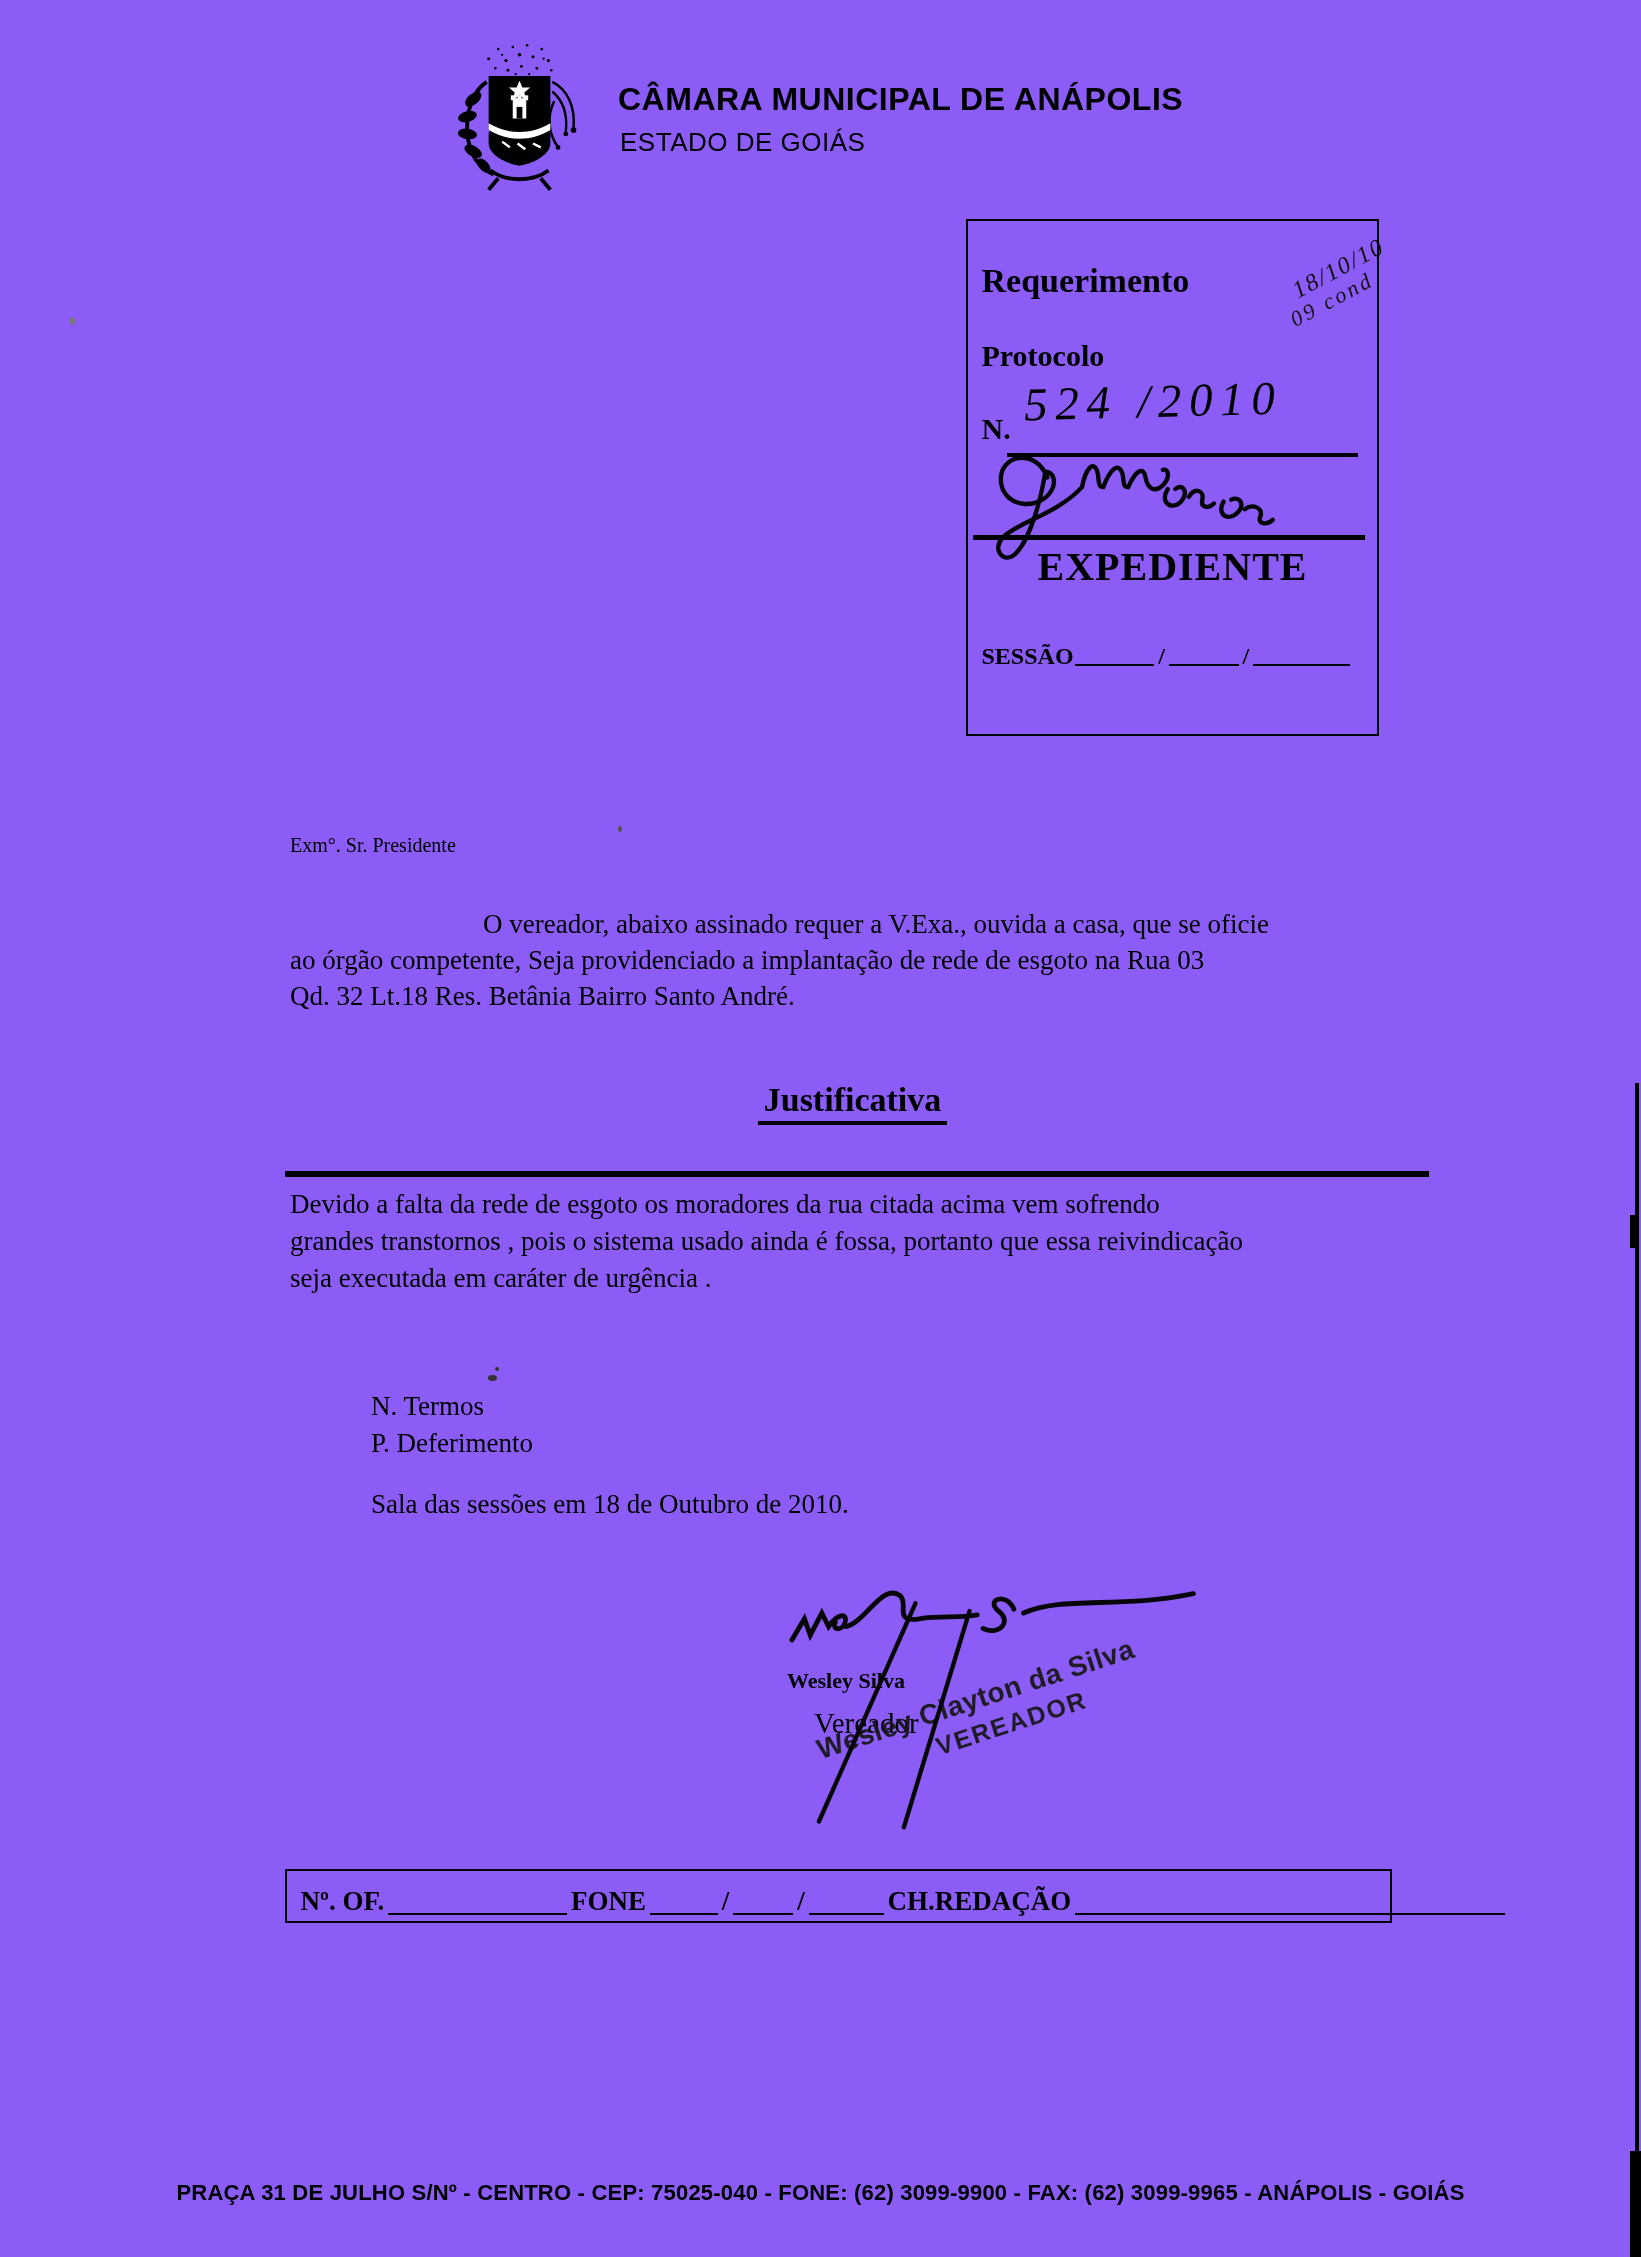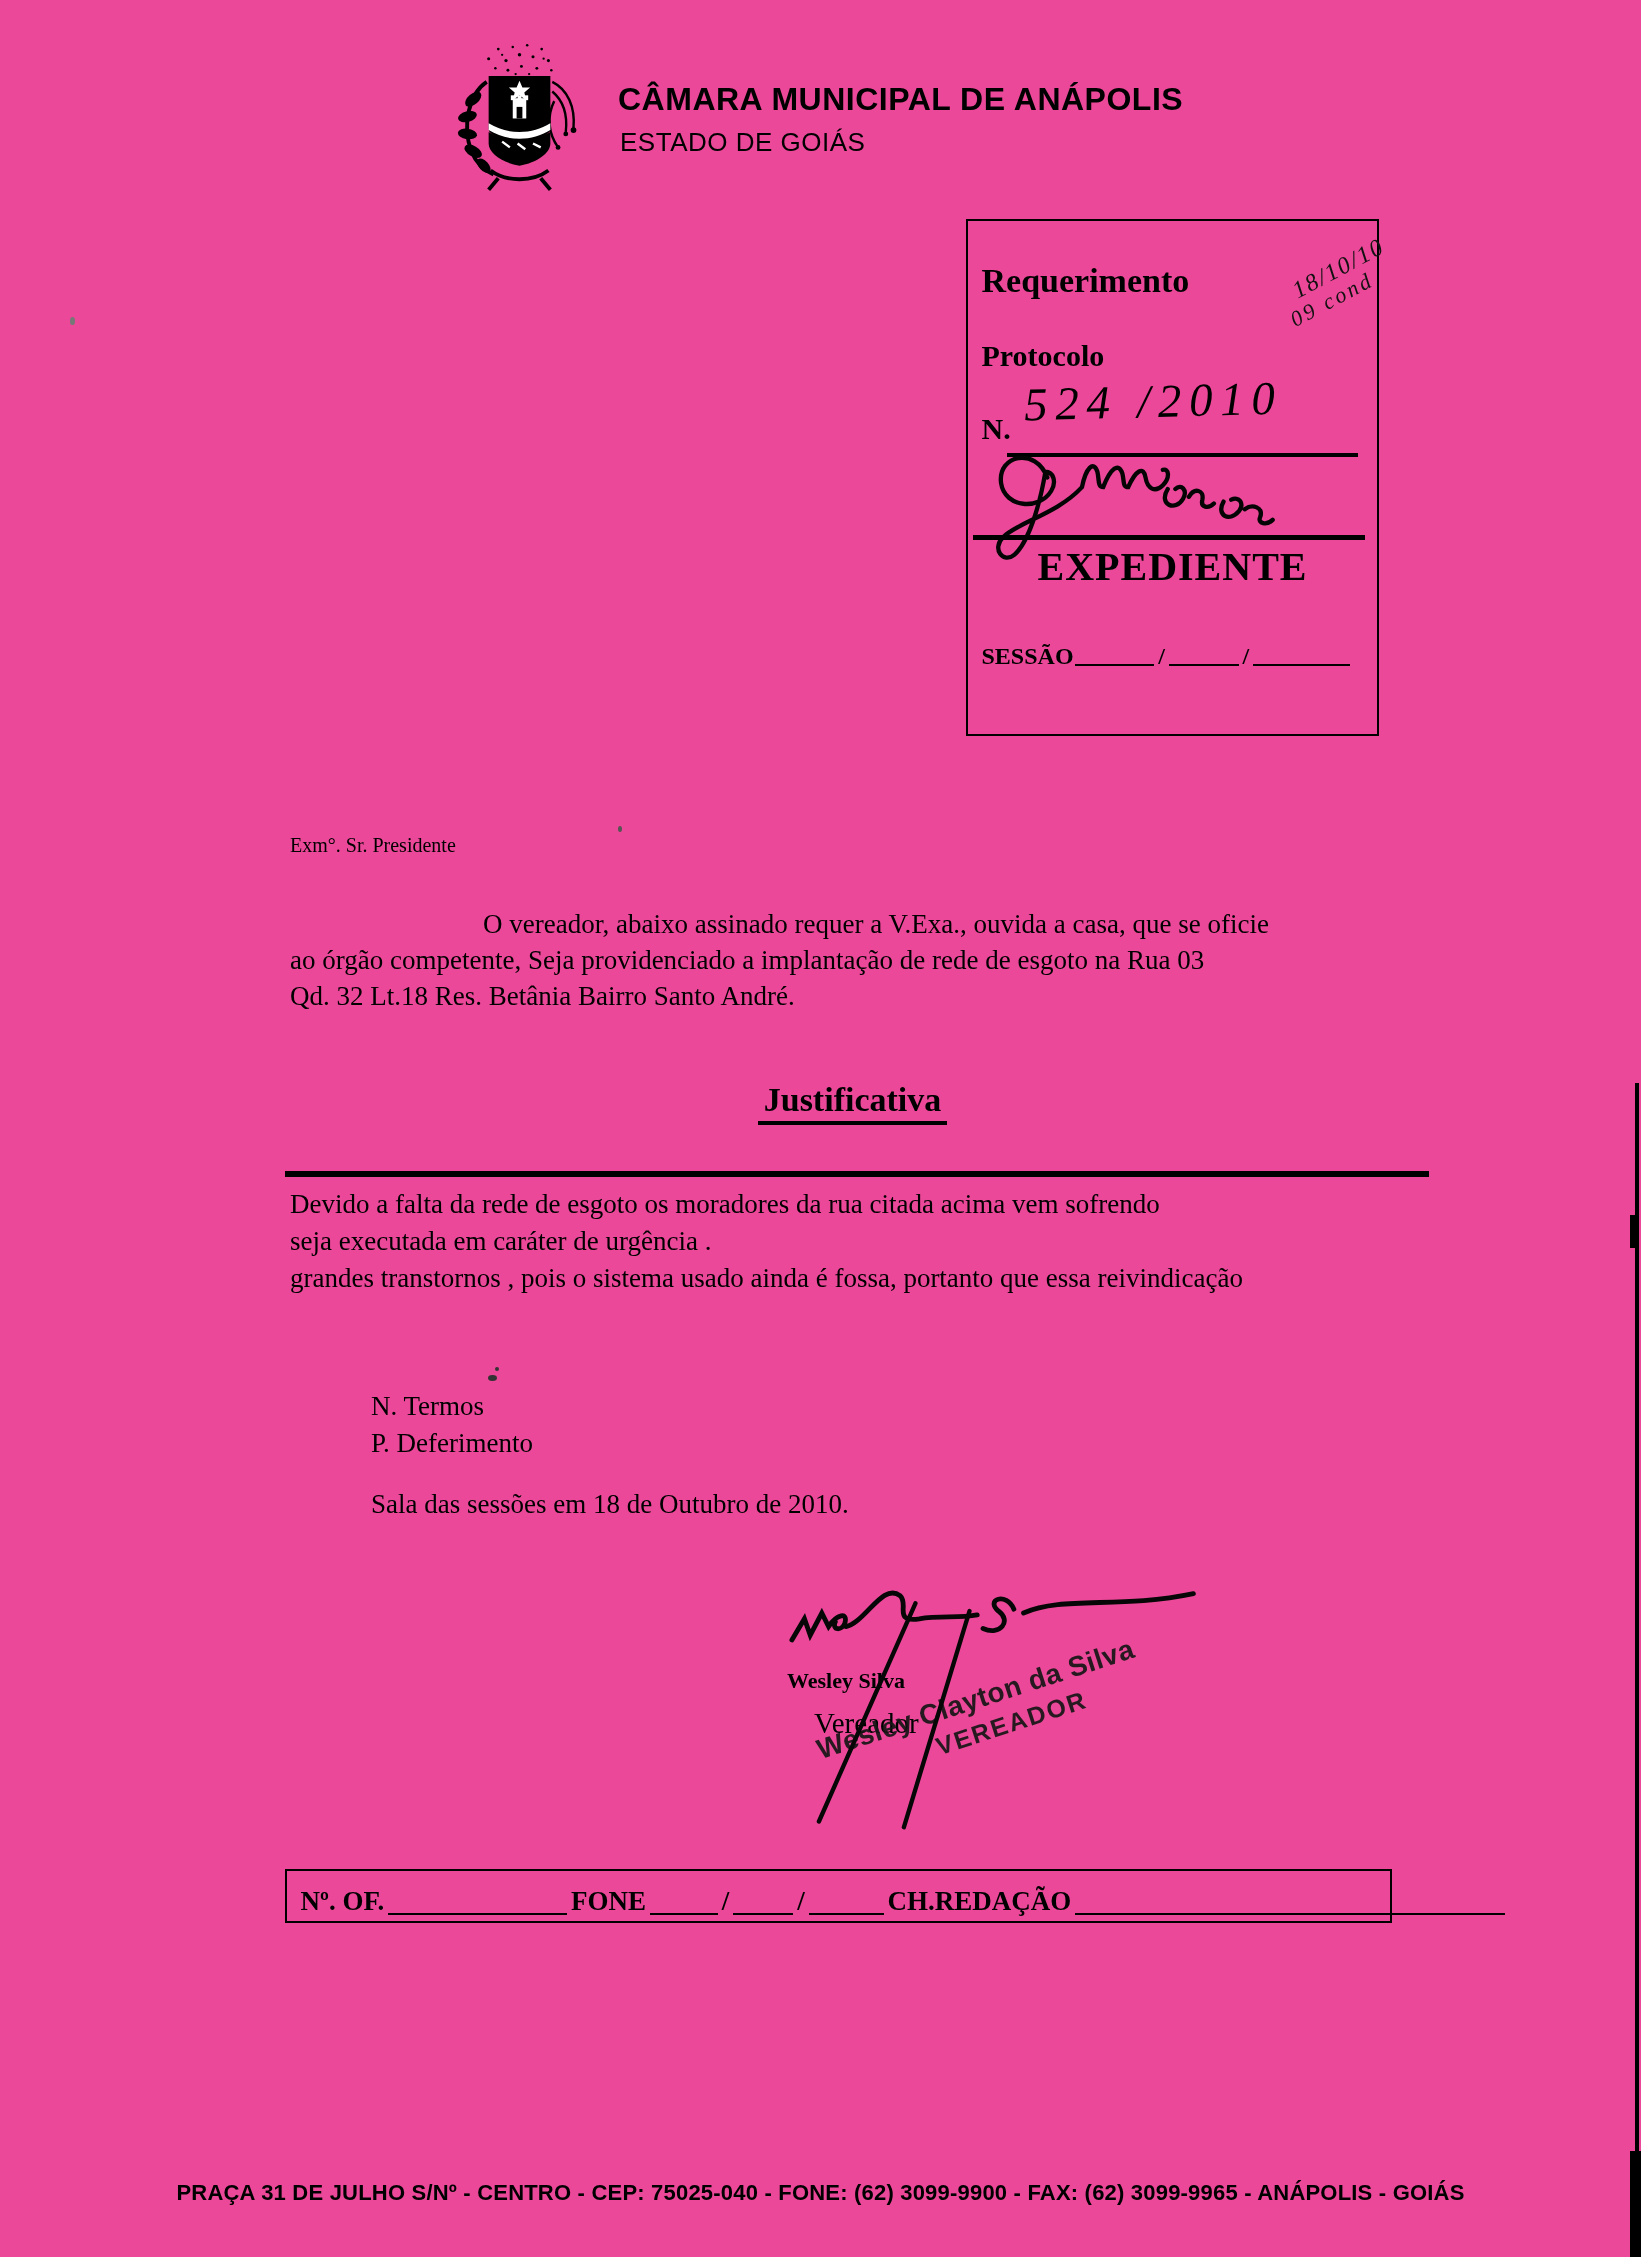--- a/index.html
+++ b/index.html
@@ -1,17 +1,17 @@
 <!DOCTYPE html>
 <html><head>
 <meta charset="utf-8">
 <title>Requerimento</title>
 <style>
   html,body{margin:0;padding:0;background:#ffffff;}
-  #page{position:relative;width:1641px;height:2257px;background:#ec4899;overflow:hidden;
+  #page{position:relative;width:1641px;height:2257px;background:#8b5cf6;overflow:hidden;
         font-family:"Liberation Serif",serif;color:#000;text-decoration:underline;}
   .abs{position:absolute;}
   .serif{font-family:"Liberation Serif",serif;}
   .sans{font-family:"Liberation Sans",sans-serif;}
   .b{font-weight:bold;}
   .nowrap{white-space:nowrap;}
 
   
   #org-name{left:618px;top:81px;font-size:32px;letter-spacing:0.5px;}
   #org-subtitle{left:620px;top:127px;font-size:26px;letter-spacing:0.5px;}
@@ -178,22 +178,22 @@
     <div class="line">Qd. 32 Lt.18 Res. Betânia Bairro Santo André.</div>
   </div>
 
   <div id="just-title-wrap" class="abs">
     <span id="just-title" class="serif b">Justificativa</span>
   </div>
   <div id="just-rule" class="abs"></div>
 
   <div id="just-par" class="abs serif">
     <div class="line">Devido a falta  da  rede de esgoto os moradores  da  rua citada acima vem sofrendo</div>
+    <div class="line">grandes transtornos , pois o sistema usado ainda é fossa, portanto que essa reivindicação</div>
     <div class="line">seja executada em caráter de urgência .</div>
-    <div class="line">grandes transtornos , pois o sistema usado ainda é fossa, portanto que essa reivindicação</div>
   </div>
 
   <div class="abs speck" style="left:488px;top:1375px;width:8.7px;height:5.8px;"></div>
   <div class="abs speck" style="left:495px;top:1367px;width:3.9px;height:3.9px;"></div>
   <div class="abs speck" style="left:70px;top:317px;width:4.8px;height:7.7px;background:#777;"></div>
   <div class="abs speck" style="left:618px;top:826px;width:3.9px;height:5.8px;background:#555;"></div>
 
   <div id="closing" class="abs serif">
     <div>N. Termos</div>
     <div>P. Deferimento</div>

